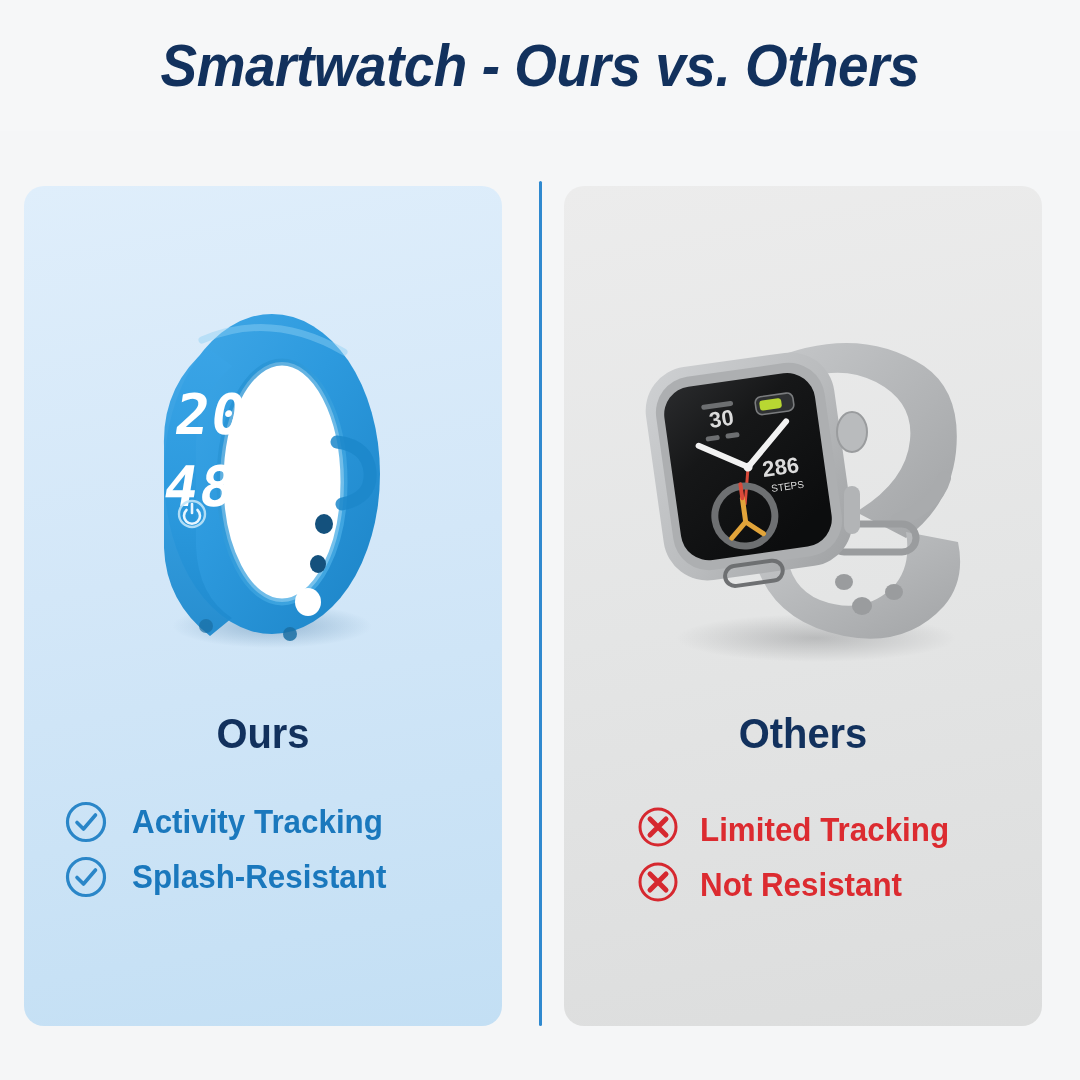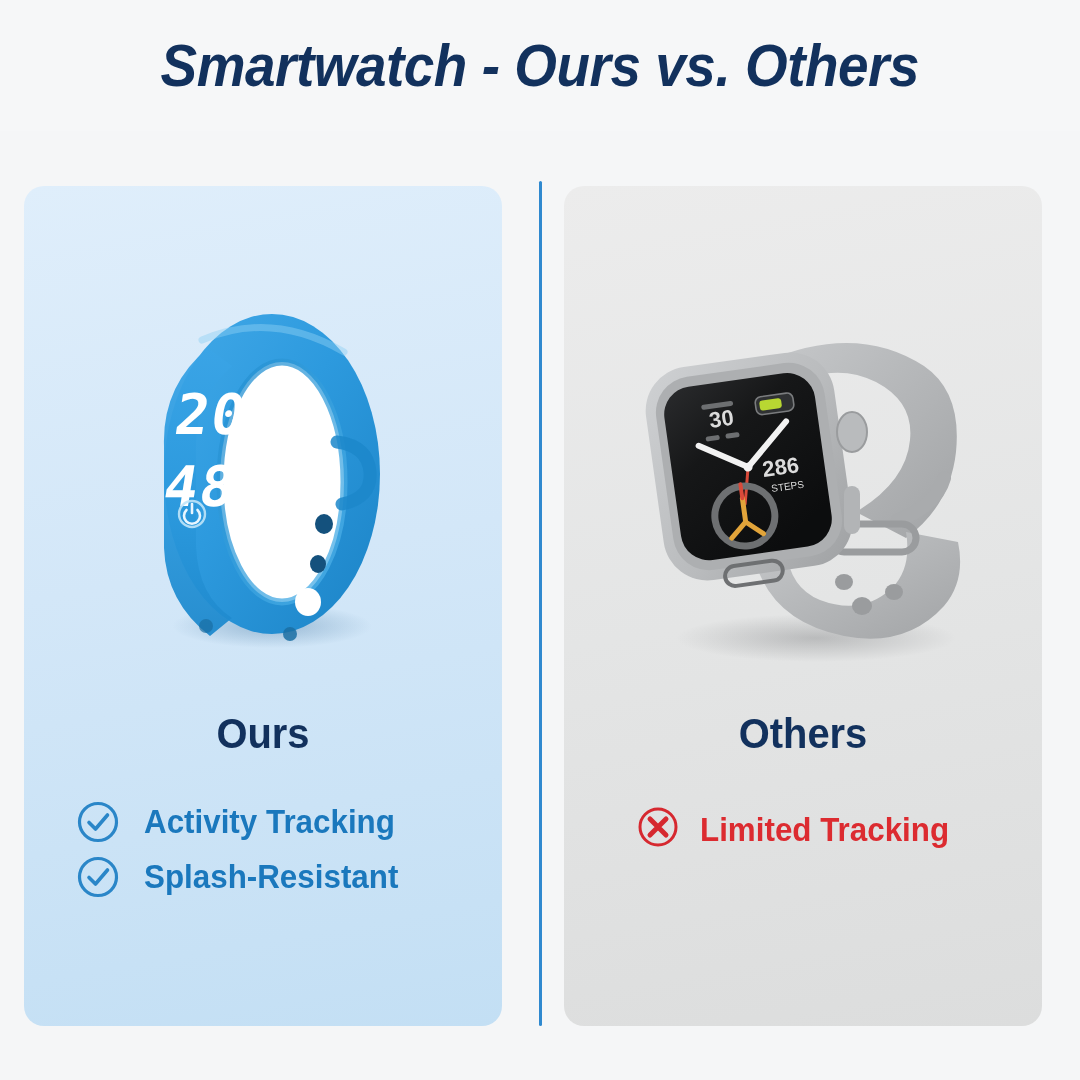--- a/index.html
+++ b/index.html
@@ -104,21 +104,21 @@
     top: 608px;
     left: 0;
     width: 478px;
   }
   .feature-row {
     display: flex;
     align-items: center;
     height: 55px;
     margin-bottom: 0px;
   }
-  .panel-ours .feature-row { padding-left: 52px; }
+  .panel-ours .feature-row { padding-left: 40px; }
   .panel-others .feature-row { padding-left: 72px; align-items: flex-end; }
 
   .feature-icon {
     width: 44px;
     height: 44px;
     flex: 0 0 44px;
     display: block;
   }
   .feature-label {
     font-size: 33px;
@@ -347,17 +347,24 @@
 
       <div class="feature-row">
         <svg class="feature-icon" viewBox="0 0 44 44">
           <circle cx="22" cy="22" r="18" fill="none" stroke="#d6282f" stroke-width="3"></circle>
           <path d="M 14 14 L 30 30 M 30 14 L 14 30" fill="none" stroke="#d6282f" stroke-width="5" stroke-linecap="round"></path>
         </svg>
         <span class="feature-label">Limited Tracking</span>
       </div>
 
 
+      <div class="feature-row">
+        <svg class="feature-icon" viewBox="0 0 44 44">
+          <circle cx="22" cy="22" r="18" fill="none" stroke="#d6282f" stroke-width="3"></circle>
+          <path d="M 14 14 L 30 30 M 30 14 L 14 30" fill="none" stroke="#d6282f" stroke-width="5" stroke-linecap="round"></path>
+        </svg>
+        <span class="feature-label">Not Resistant</span>
+      </div>
 
     </div>
   </div>
 
 </div>
 
 </body></html>

